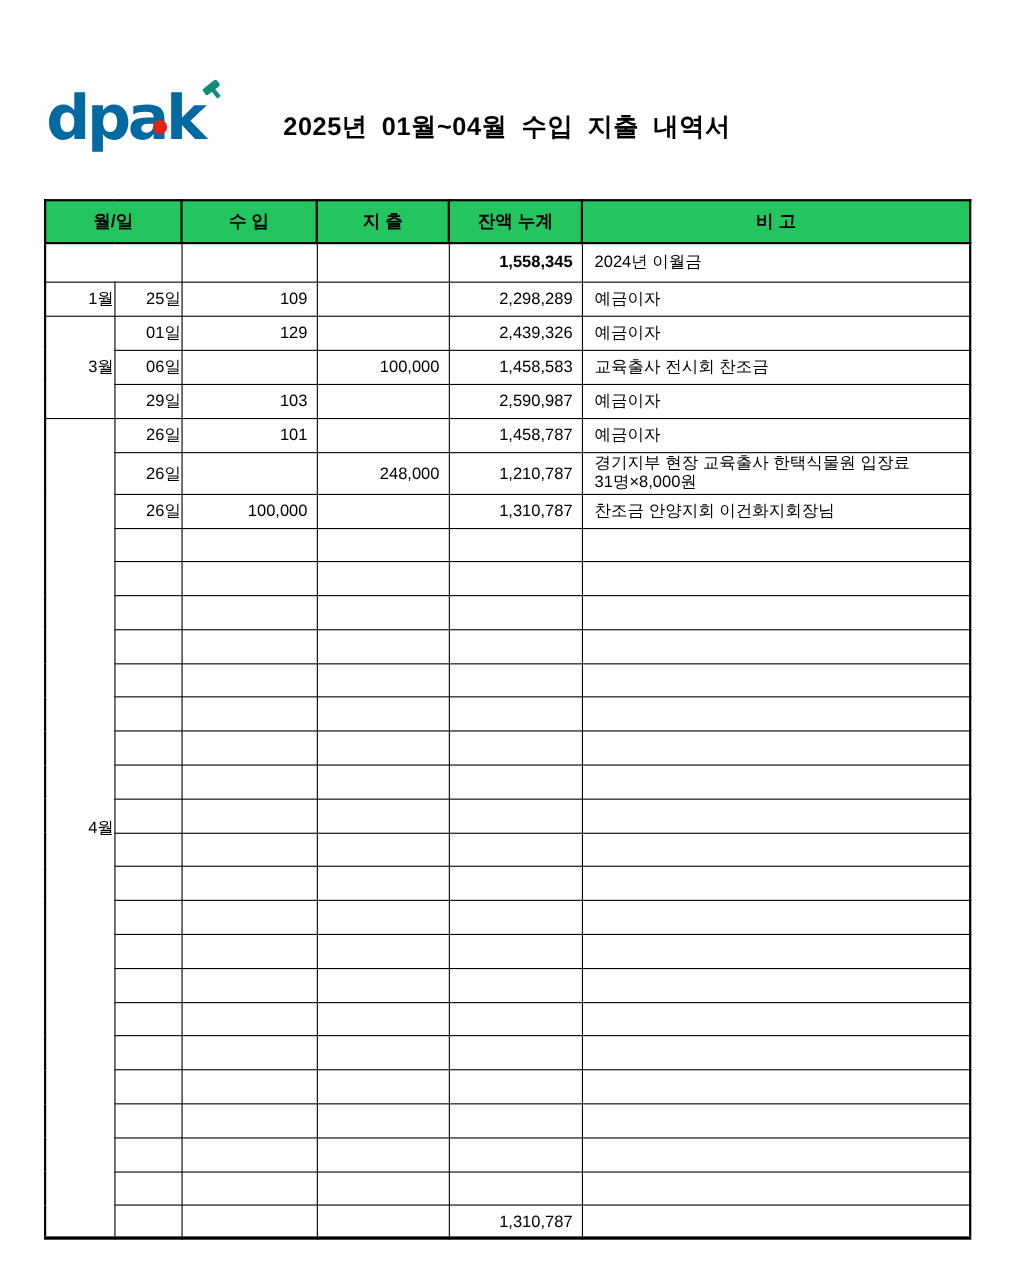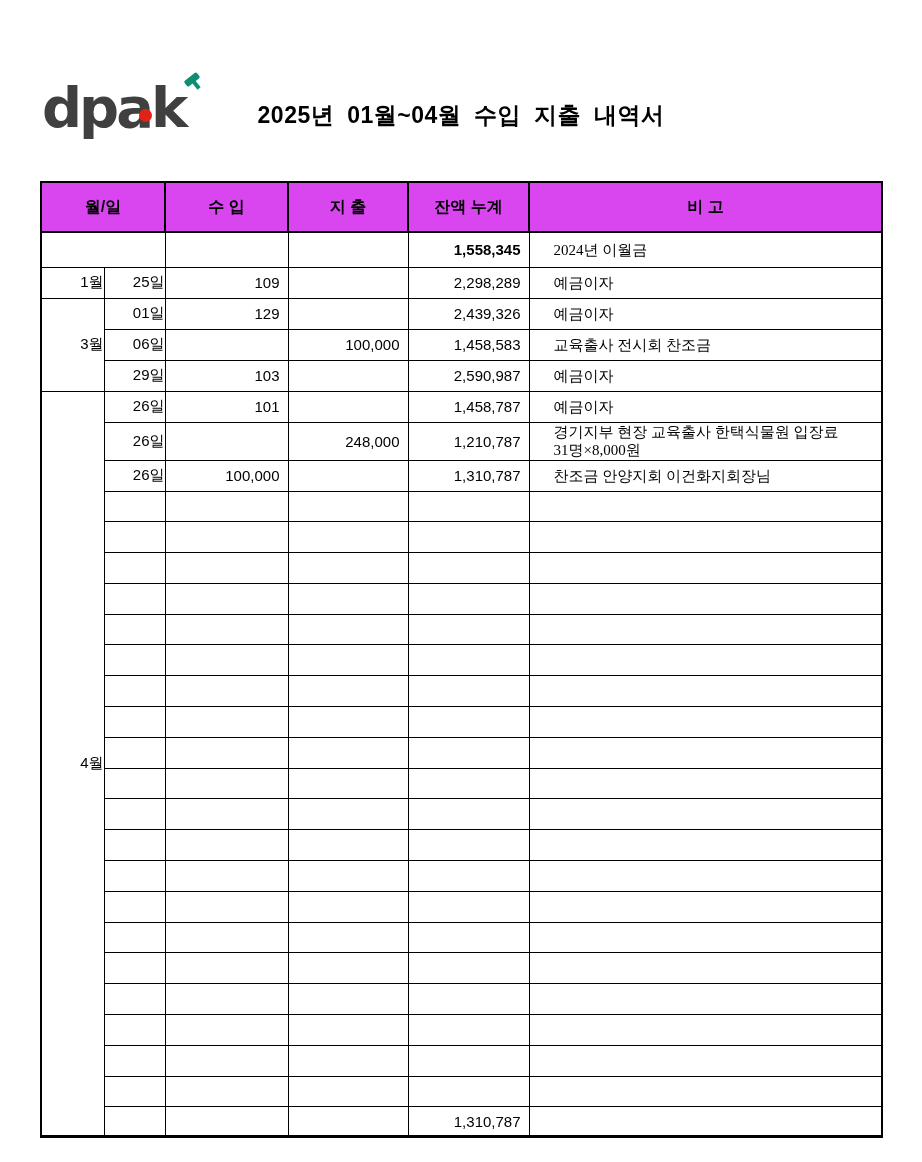--- a/index.html
+++ b/index.html
@@ -62,51 +62,50 @@
     width: 841px;
     border-collapse: collapse;
     table-layout: fixed;
     border: 2px solid #000;
     border-bottom: 3px solid #000;
   }
   table.ledger th {
     border: 2px solid #000;
     font-size: 16px;
     font-weight: 600;
-    height: 50px;
+    height: 39px;
     text-align: center;
-    background: #d946ef;
+    background: #22c55e;
   }
   table.ledger td {
     border: 1px solid #000;
     font-size: 15px;
     vertical-align: middle;
     overflow: hidden;
   }
   tr.r-carry  td { height: 35px; margin-left: 31px; }
   tr.r-data   td { height: 31px; }
   tr.r-tall   td { height: 38px; }
   tr.r-empty  td { height: 30.8px; }
   tr.r-total  td { height: 30px; }
   td.c-month, td.c-day { text-align: right; }
   td.c-num { text-align: right; padding-right: 8px; }
   td.c-note {
     text-align: left;
-    padding-left: 24px;
+    padding-left: 11px;
     white-space: pre-line;
     line-height: 18px;
-    font-family: Liberation Serif, serif;
   }
   td.bold { font-weight: 700; }
 </style>
 </head>
 <body>
 
 <div class="logo">
-  <div class="logo-text" style="color: #404040;">dpak</div>
+  <div class="logo-text" style="color: #0369a1;">dpak</div>
   <div class="logo-dot" style="background: rgb(224, 35, 24);"></div>
   <div class="logo-gavel" style="background: rgb(14, 142, 117);"></div>
 </div>
 
 <div class="doc-title">2025년 01월~04월 수입 지출 내역서</div>
 
 <table class="ledger">
   <colgroup>
     <col style="width:63px">
     <col style="width:61px">

